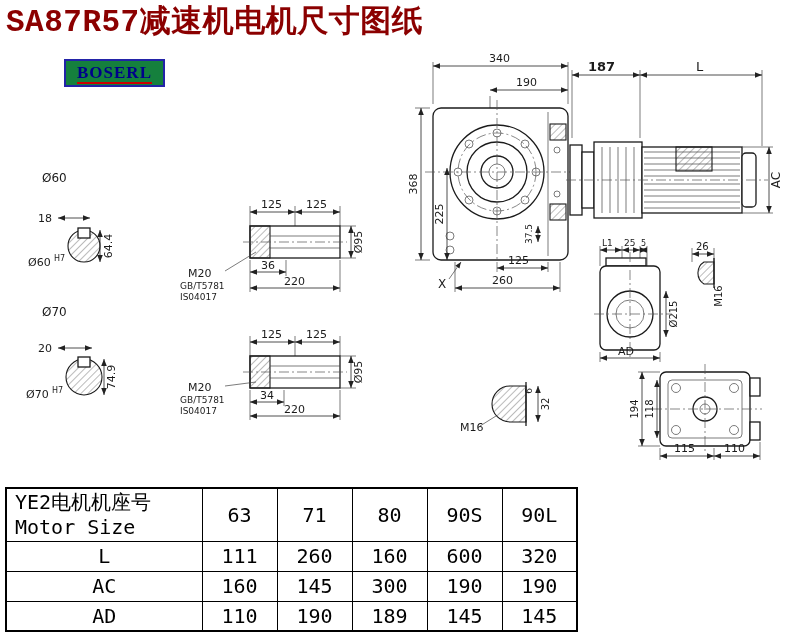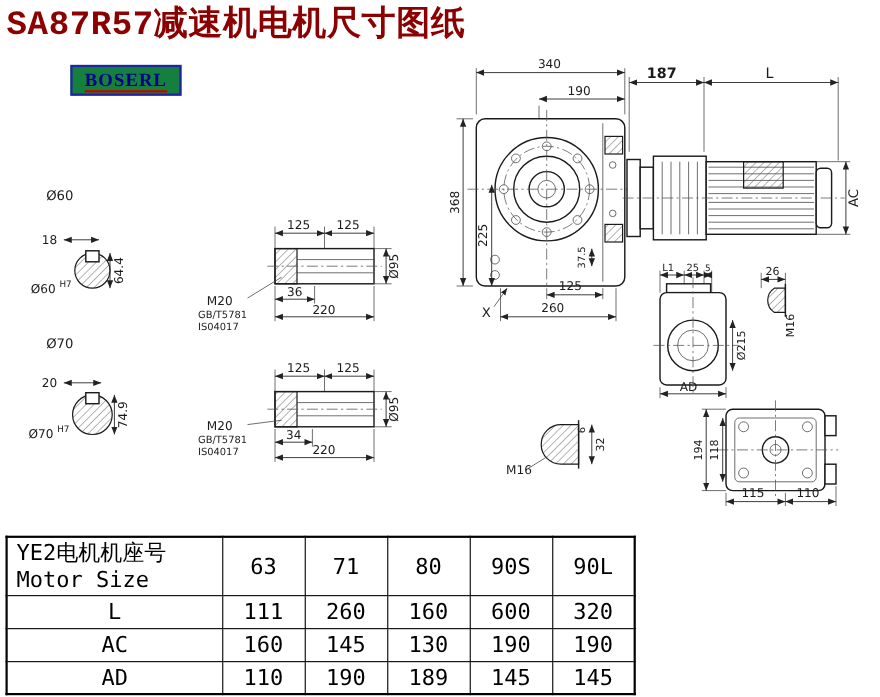--- a/index.html
+++ b/index.html
@@ -319,21 +319,21 @@
     <td>111</td>
     <td>260</td>
     <td>160</td>
     <td>600</td>
     <td>320</td>
   </tr>
   <tr style="height:30px">
     <td>AC</td>
     <td>160</td>
     <td>145</td>
-    <td>130</td>
+    <td>300</td>
     <td>190</td>
     <td>190</td>
   </tr>
   <tr style="height:30px">
     <td>AD</td>
     <td>110</td>
     <td>190</td>
     <td>189</td>
     <td>145</td>
     <td>145</td>

